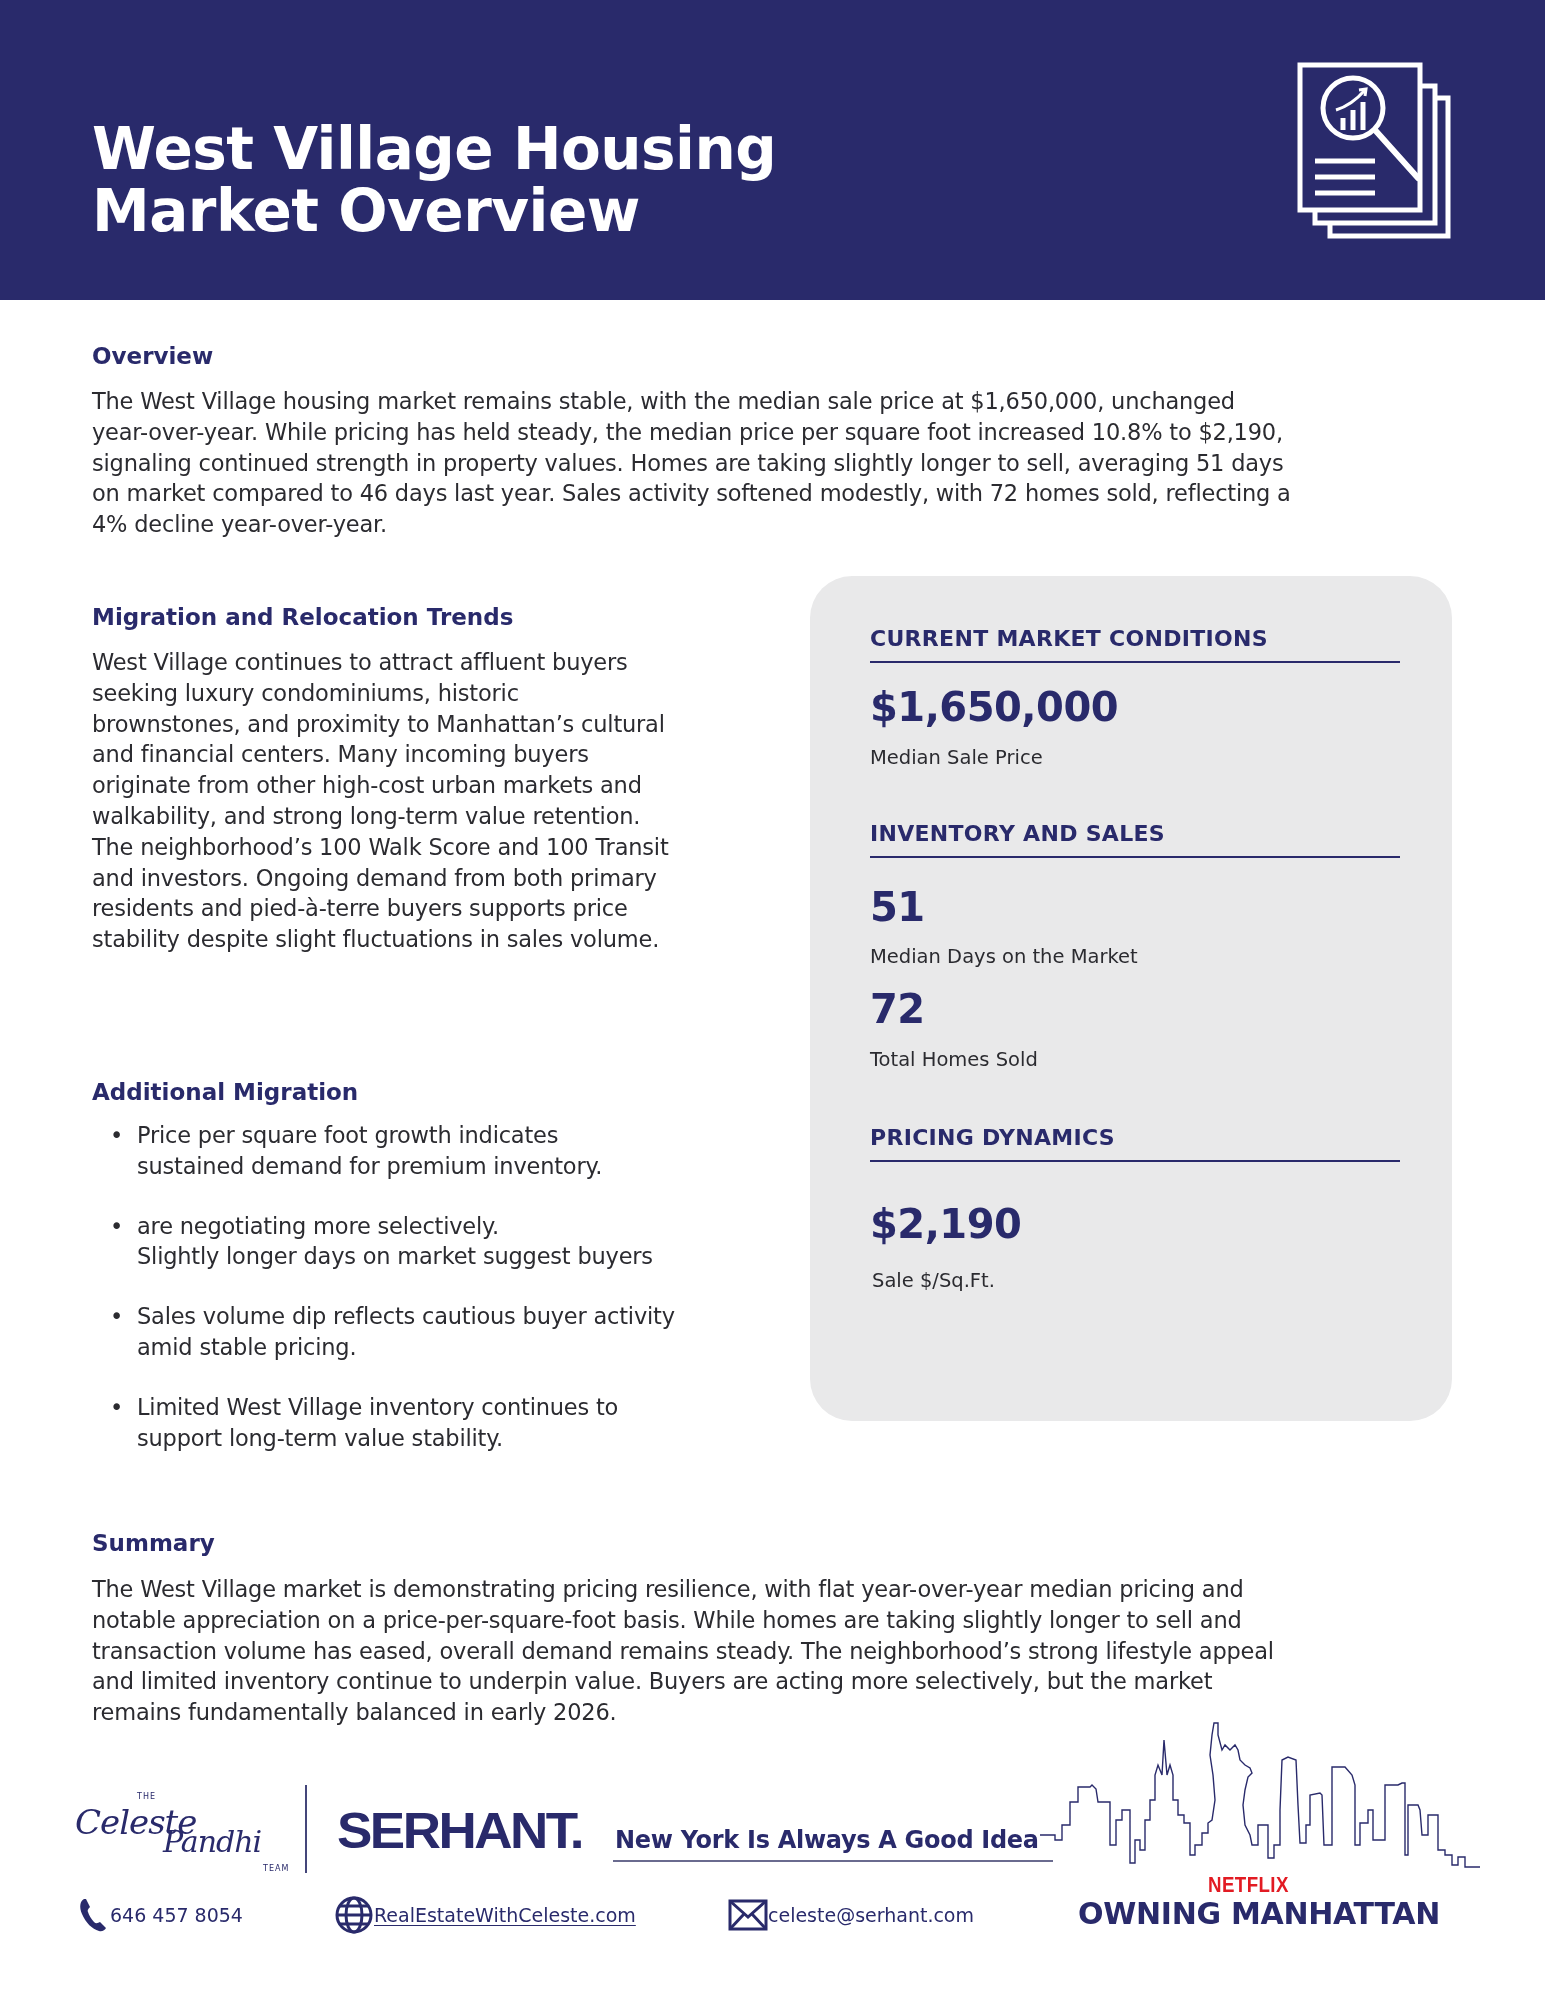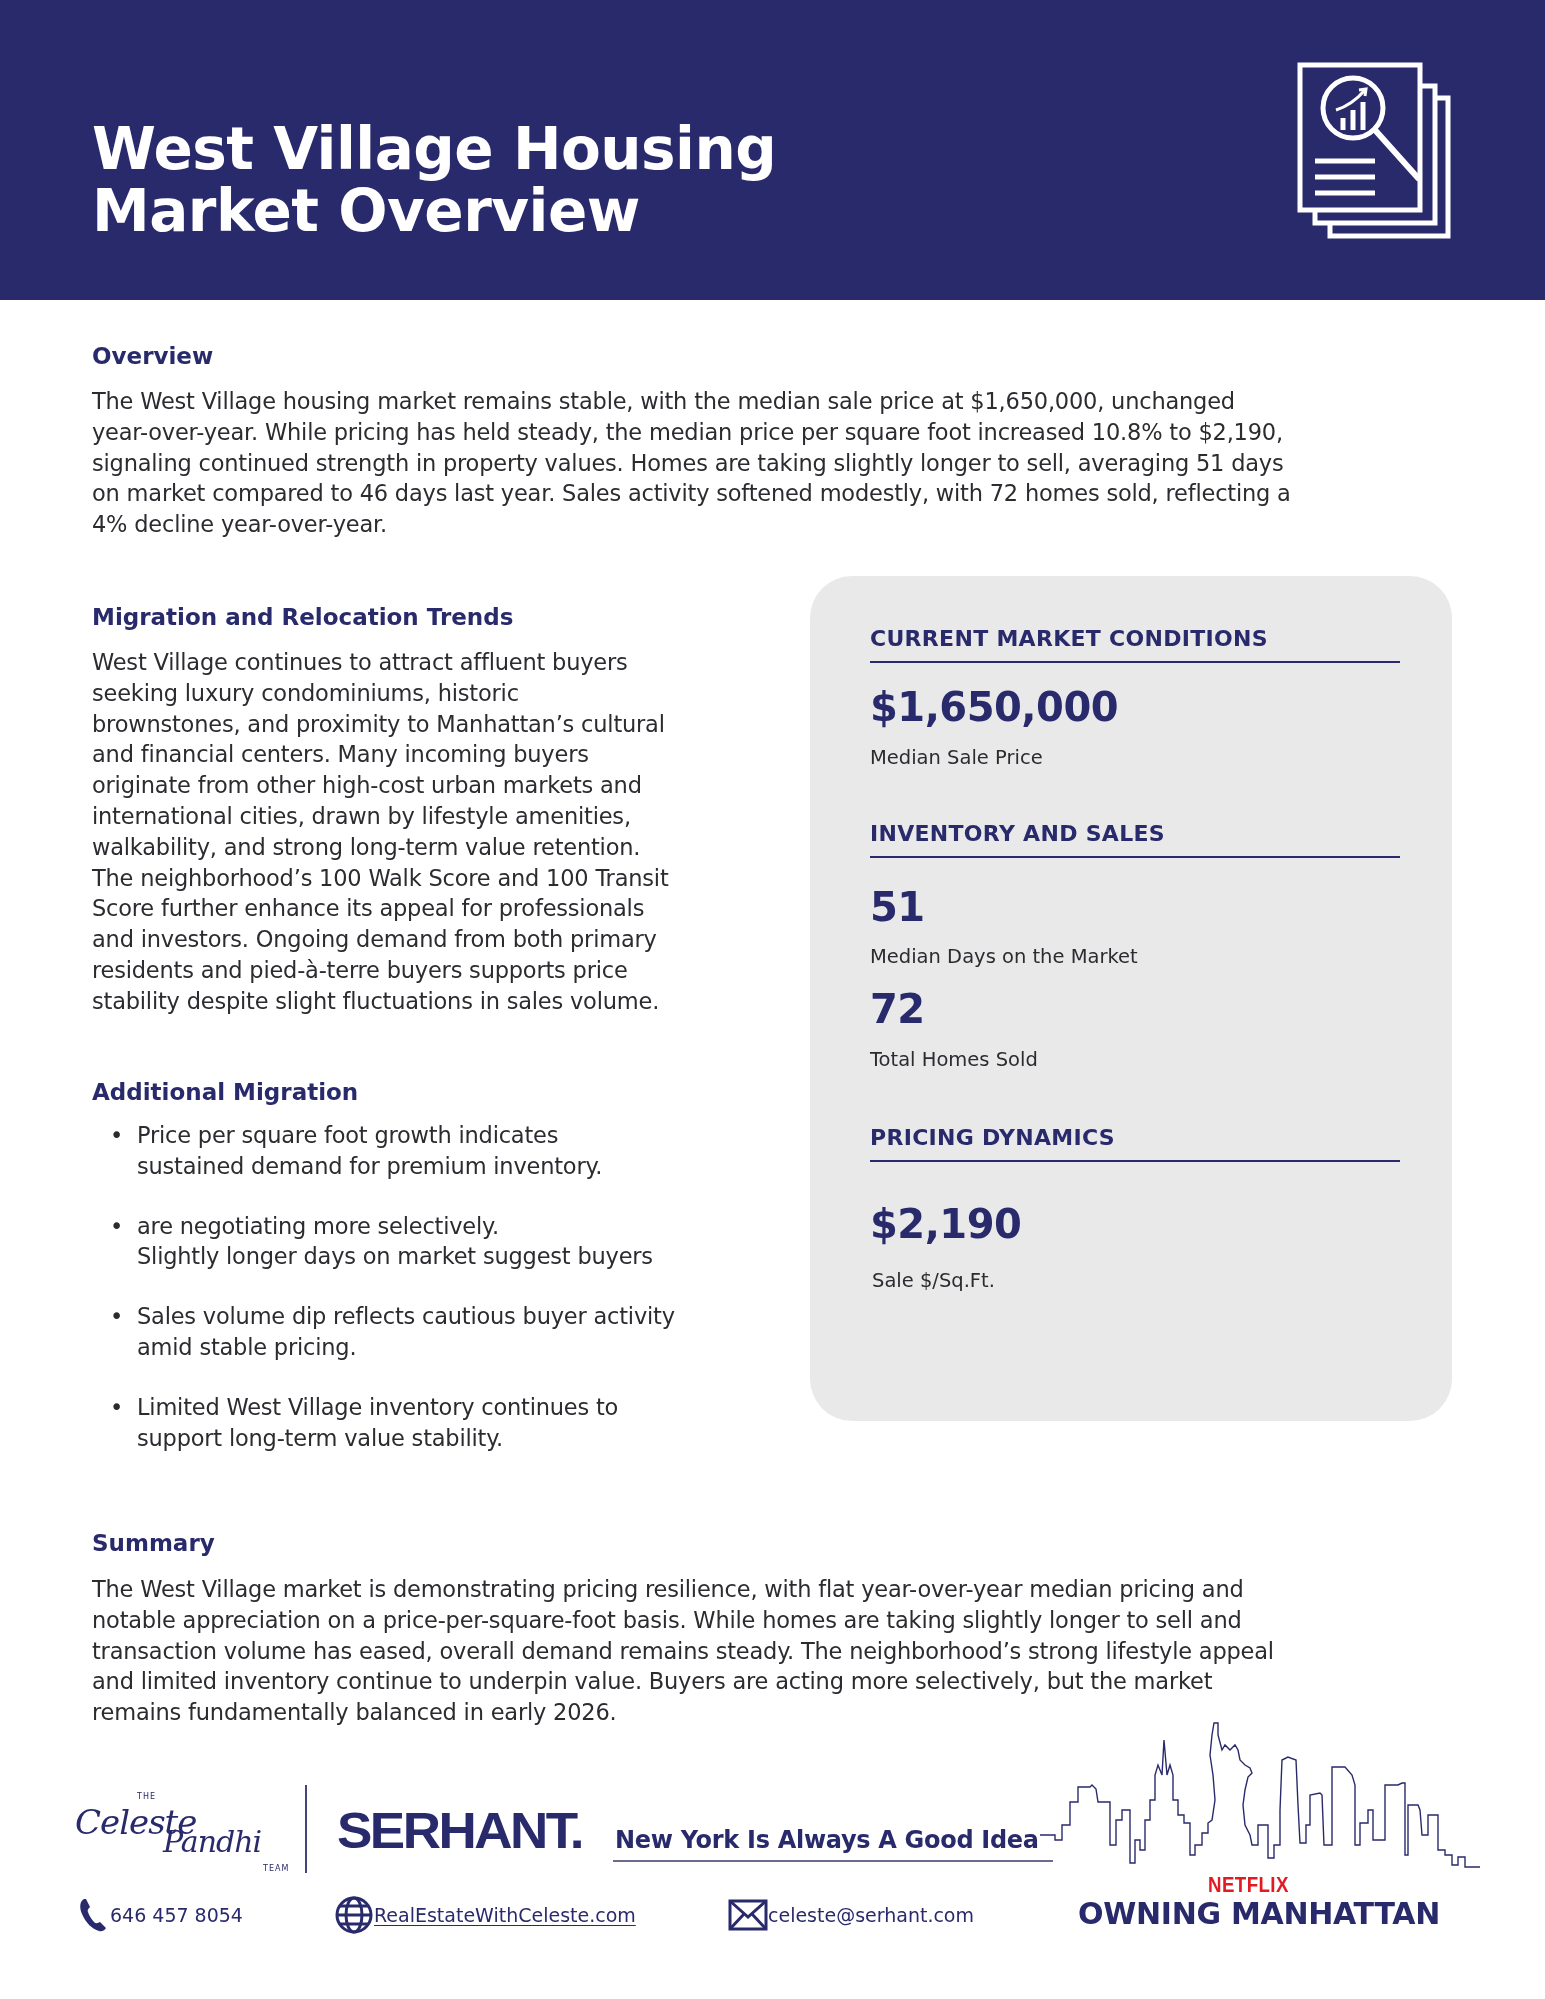--- a/index.html
+++ b/index.html
@@ -75,24 +75,22 @@
   <div>4% decline year-over-year.</div>
 </div>
 
 <div class="h2" style="top:604px;">Migration and Relocation Trends</div>
 <div class="body-text" style="top:647px; width:700px;">
   <div>West Village continues to attract affluent buyers</div>
   <div>seeking luxury condominiums, historic</div>
   <div>brownstones, and proximity to Manhattan’s cultural</div>
   <div>and financial centers. Many incoming buyers</div>
   <div>originate from other high-cost urban markets and</div>
-  <div>international cities, drawn by lifestyle amenities,</div>
   <div>walkability, and strong long-term value retention.</div>
   <div>The neighborhood’s 100 Walk Score and 100 Transit</div>
-  <div>Score further enhance its appeal for professionals</div>
   <div>and investors. Ongoing demand from both primary</div>
   <div>residents and pied-à-terre buyers supports price</div>
   <div>stability despite slight fluctuations in sales volume.</div>
 </div>
 
 <div class="h2" style="top:1079px;">Additional Migration</div>
 <ul class="bullets">
   <li>
     <span class="dot">•</span>
     <div>Price per square foot growth indicates</div>

